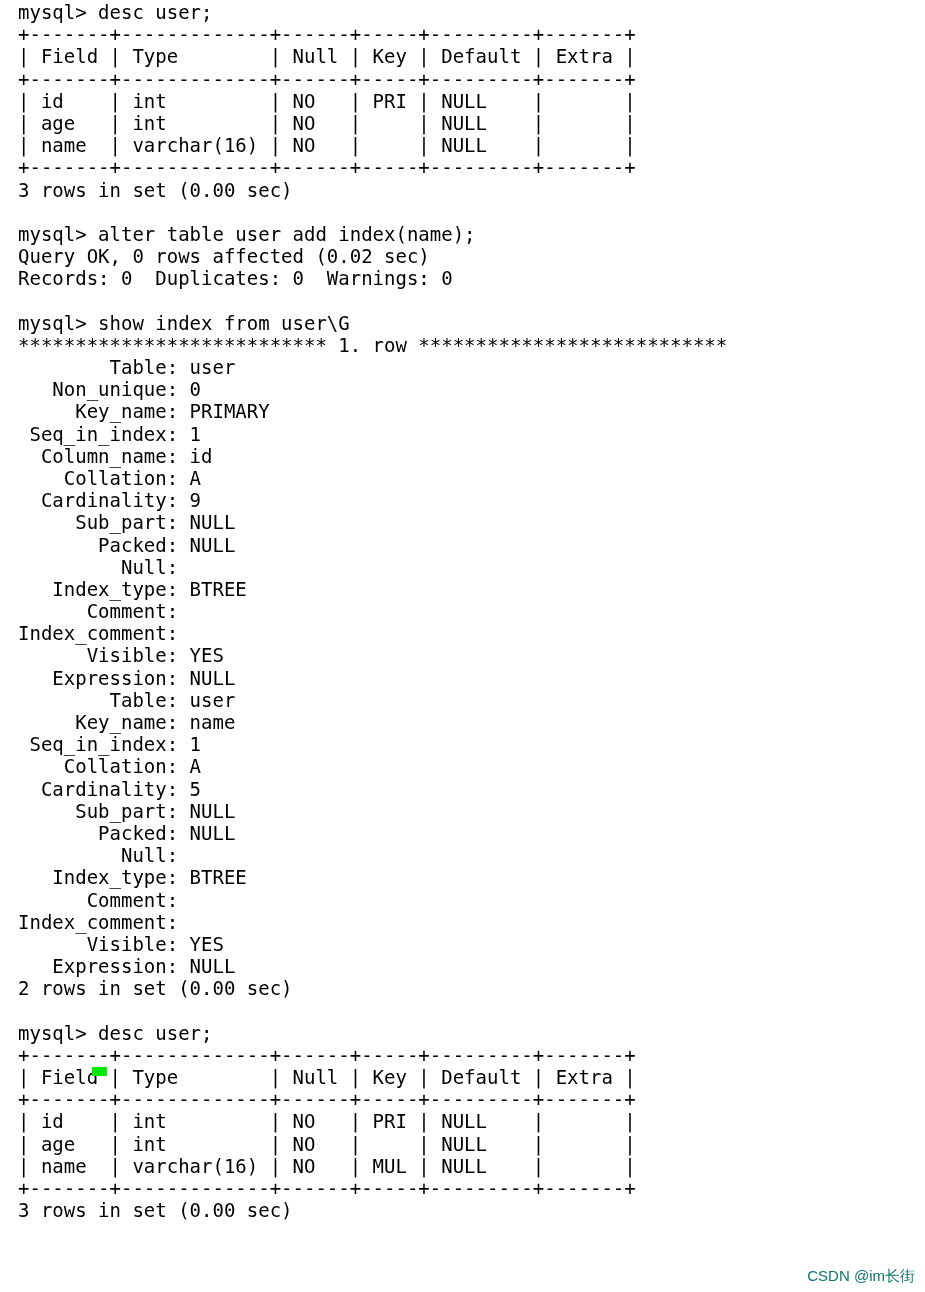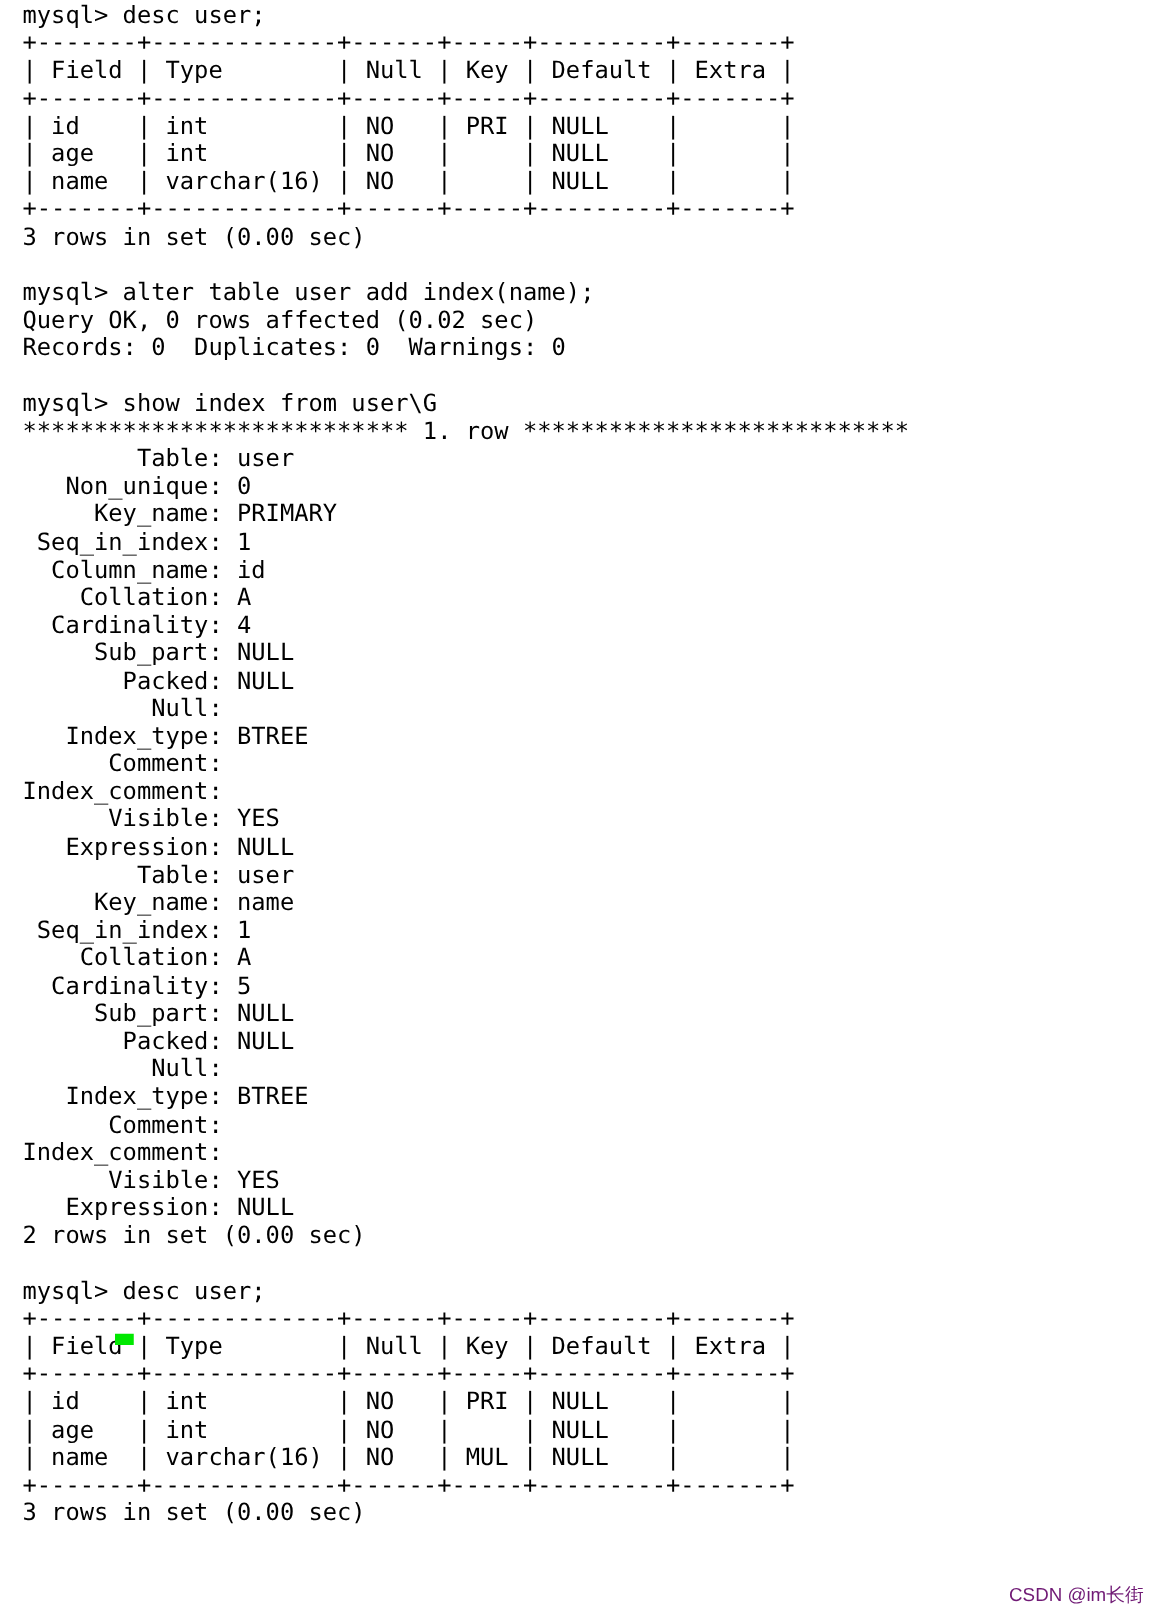--- a/index.html
+++ b/index.html
@@ -41,21 +41,21 @@
     width: 15px;
     height: 9px;
     background: #00e800;
   }
   #watermark {
     position: absolute;
     right: 10px;
     bottom: 6px;
     font-family: "Liberation Sans", sans-serif;
     font-size: 15px;
-    color: #701a75;
+    color: #0f766e;
     white-space: pre;
     user-select: none;
   }
 </style>
 </head>
 <body>
 
 <div id="terminal">
     <div class="line">mysql&gt; desc user;</div>
     <div class="line">+-------+-------------+------+-----+---------+-------+</div>
@@ -72,21 +72,21 @@
     <div class="line">Records: 0  Duplicates: 0  Warnings: 0</div>
     <div class="line blank"></div>
     <div class="line">mysql&gt; show index from user\G</div>
     <div class="line">*************************** 1. row ***************************</div>
     <div class="line">        Table: user</div>
     <div class="line">   Non_unique: 0</div>
     <div class="line">     Key_name: PRIMARY</div>
     <div class="line"> Seq_in_index: 1</div>
     <div class="line">  Column_name: id</div>
     <div class="line">    Collation: A</div>
-    <div class="line">  Cardinality: 4</div>
+    <div class="line">  Cardinality: 9</div>
     <div class="line">     Sub_part: NULL</div>
     <div class="line">       Packed: NULL</div>
     <div class="line">         Null: </div>
     <div class="line">   Index_type: BTREE</div>
     <div class="line">      Comment: </div>
     <div class="line">Index_comment: </div>
     <div class="line">      Visible: YES</div>
     <div class="line">   Expression: NULL</div>
     <div class="line">        Table: user</div>
     <div class="line">     Key_name: name</div>

